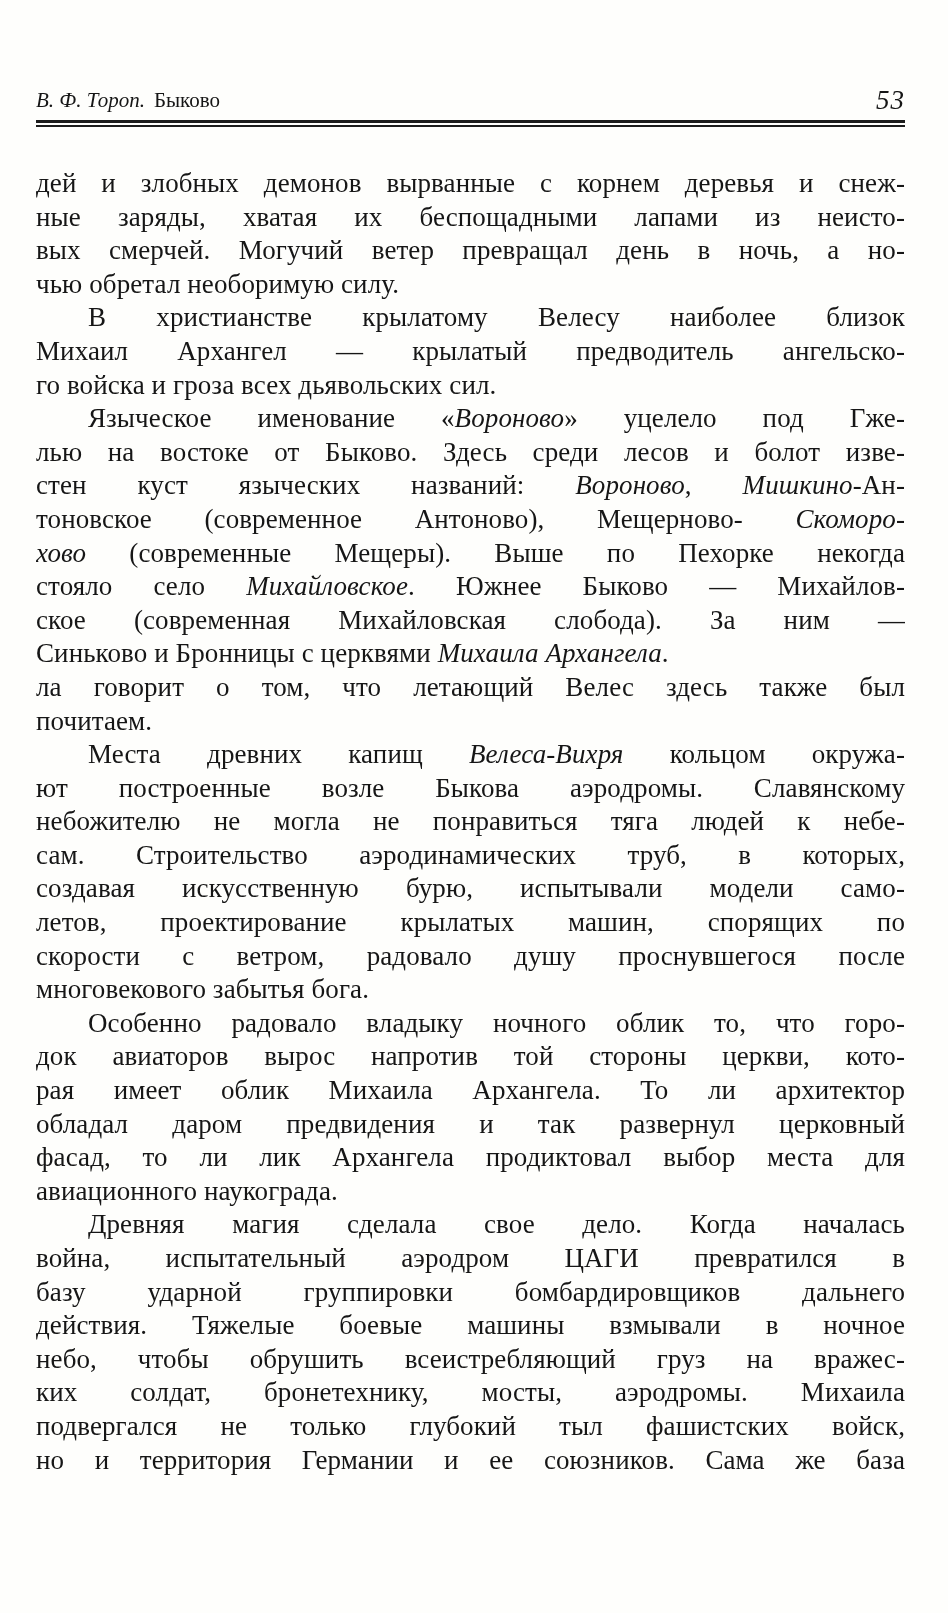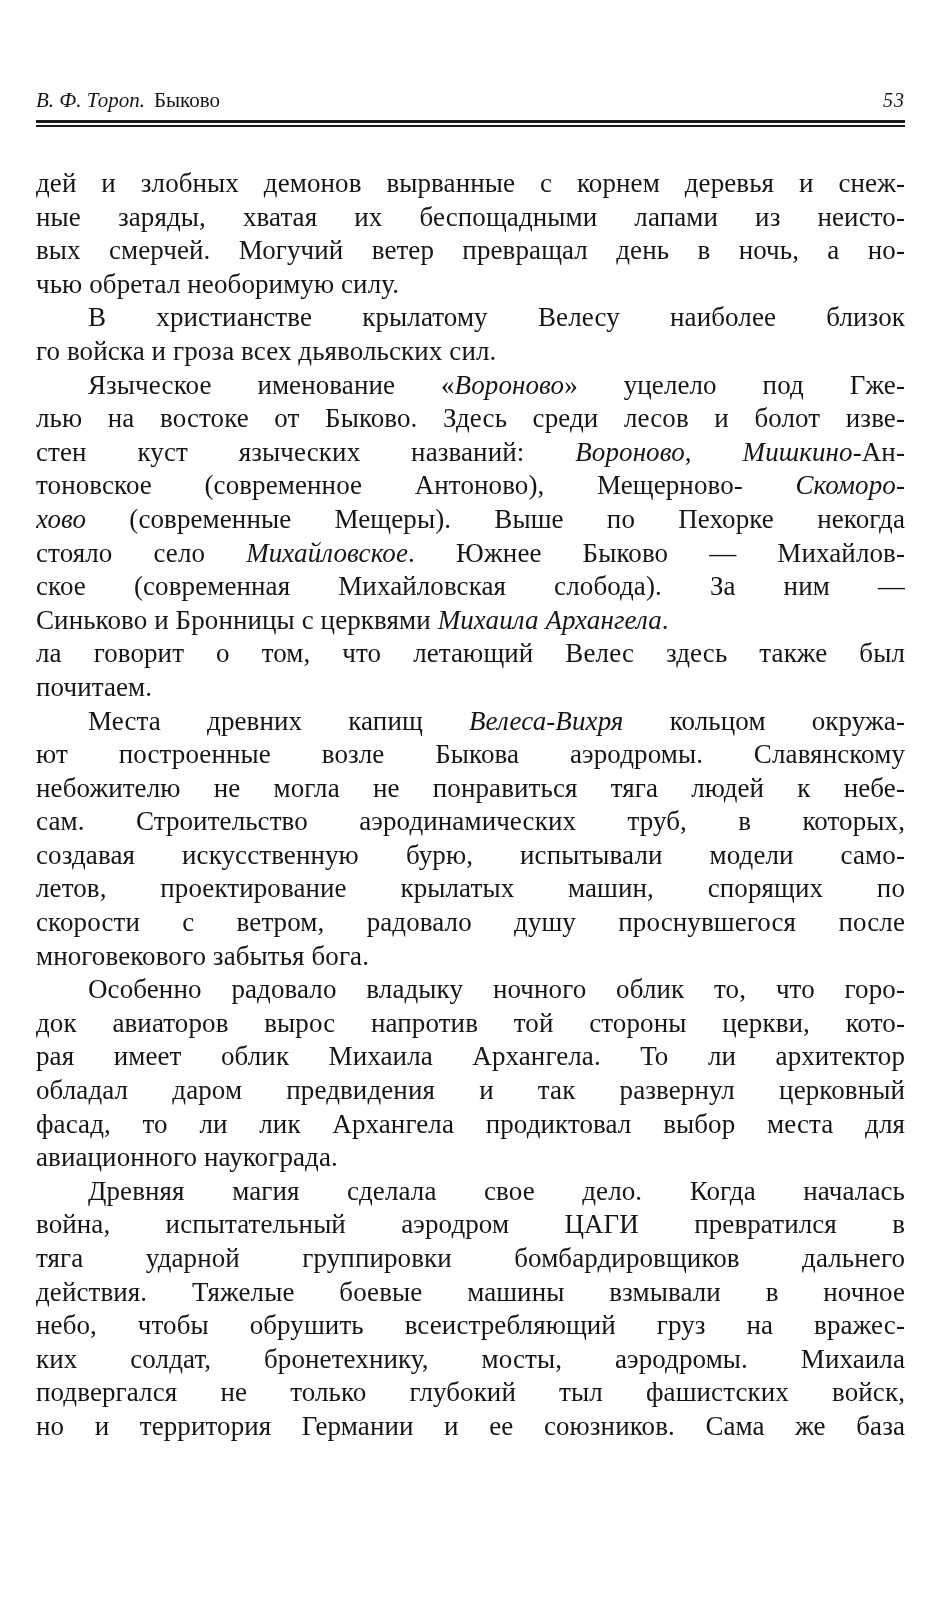--- a/index.html
+++ b/index.html
@@ -16,21 +16,21 @@
   }
   .header {
     display: flex;
     justify-content: space-between;
     align-items: flex-end;
     font-size: 21px;
     line-height: 24px;
   }
   .header .it { font-style: italic; }
   .running-title { margin-left: 9px; }
-  .pagenum { font-style: italic; font-size: 20px; letter-spacing: 1px; }
+  .pagenum { font-style: italic; font-size: 27px; letter-spacing: 1px; }
   .rule {
     margin-top: 8px;
     height: 2px;
     border-top: 3px solid #1c1c1c;
     border-bottom: 2px solid #1c1c1c;
   }
   .body-text {
     margin-top: 40px;
     font-size: 27px;
     line-height: 33.6px;
@@ -57,20 +57,21 @@
     </div>
     <span class="pagenum">53</span>
   </div>
   <div class="rule"></div>
   <div class="body-text">
       <div class="line fill"><span>дей и злобных демонов вырванные с корнем деревья и снеж-</span></div>
       <div class="line fill"><span>ные заряды, хватая их беспощадными лапами из неисто-</span></div>
       <div class="line fill"><span>вых смерчей. Могучий ветер превращал день в ночь, а но-</span></div>
       <div class="line"><span>чью обретал необоримую силу.</span></div>
       <div class="line fill indent"><span>В христианстве крылатому Велесу наиболее близок</span></div>
+      <div class="line fill"><span>Михаил Архангел — крылатый предводитель ангельско-</span></div>
       <div class="line"><span>го войска и гроза всех дьявольских сил.</span></div>
       <div class="line fill indent"><span>Языческое именование «</span><span class="it">Вороново</span><span>» уцелело под Гже-</span></div>
       <div class="line fill"><span>лью на востоке от Быково. Здесь среди лесов и болот изве-</span></div>
       <div class="line fill"><span>стен куст языческих названий: </span><span class="it">Вороново</span><span>, </span><span class="it">Мишкино</span><span>-Ан-</span></div>
       <div class="line fill"><span>тоновское (современное Антоново), Мещерново- </span><span class="it">Скоморо-</span></div>
       <div class="line fill"><span class="it">хово</span><span> (современные Мещеры). Выше по Пехорке некогда</span></div>
       <div class="line fill"><span>стояло село </span><span class="it">Михайловское</span><span>. Южнее Быково — Михайлов-</span></div>
       <div class="line fill"><span>ское (современная Михайловская слобода). За ним —</span></div>
       <div class="line"><span>Синьково и Бронницы с церквями </span><span class="it">Михаила Архангела</span><span>.</span></div>
       <div class="line fill"><span>ла говорит о том, что летающий Велес здесь также был</span></div>
@@ -84,20 +85,20 @@
       <div class="line fill"><span>скорости с ветром, радовало душу проснувшегося после</span></div>
       <div class="line"><span>многовекового забытья бога.</span></div>
       <div class="line fill indent"><span>Особенно радовало владыку ночного облик то, что горо-</span></div>
       <div class="line fill"><span>док авиаторов вырос напротив той стороны церкви, кото-</span></div>
       <div class="line fill"><span>рая имеет облик Михаила Архангела. То ли архитектор</span></div>
       <div class="line fill"><span>обладал даром предвидения и так развернул церковный</span></div>
       <div class="line fill"><span>фасад, то ли лик Архангела продиктовал выбор места для</span></div>
       <div class="line"><span>авиационного наукограда.</span></div>
       <div class="line fill indent"><span>Древняя магия сделала свое дело. Когда началась</span></div>
       <div class="line fill"><span>война, испытательный аэродром ЦАГИ превратился в</span></div>
-      <div class="line fill"><span>тяга ударной группировки бомбардировщиков дальнего</span></div>
+      <div class="line fill"><span>базу ударной группировки бомбардировщиков дальнего</span></div>
       <div class="line fill"><span>действия. Тяжелые боевые машины взмывали в ночное</span></div>
       <div class="line fill"><span>небо, чтобы обрушить всеистребляющий груз на вражес-</span></div>
       <div class="line fill"><span>ких солдат, бронетехнику, мосты, аэродромы. Михаила</span></div>
       <div class="line fill"><span>подвергался не только глубокий тыл фашистских войск,</span></div>
       <div class="line fill"><span>но и территория Германии и ее союзников. Сама же база</span></div>
     </div>
 </div>
 
 </body></html>

